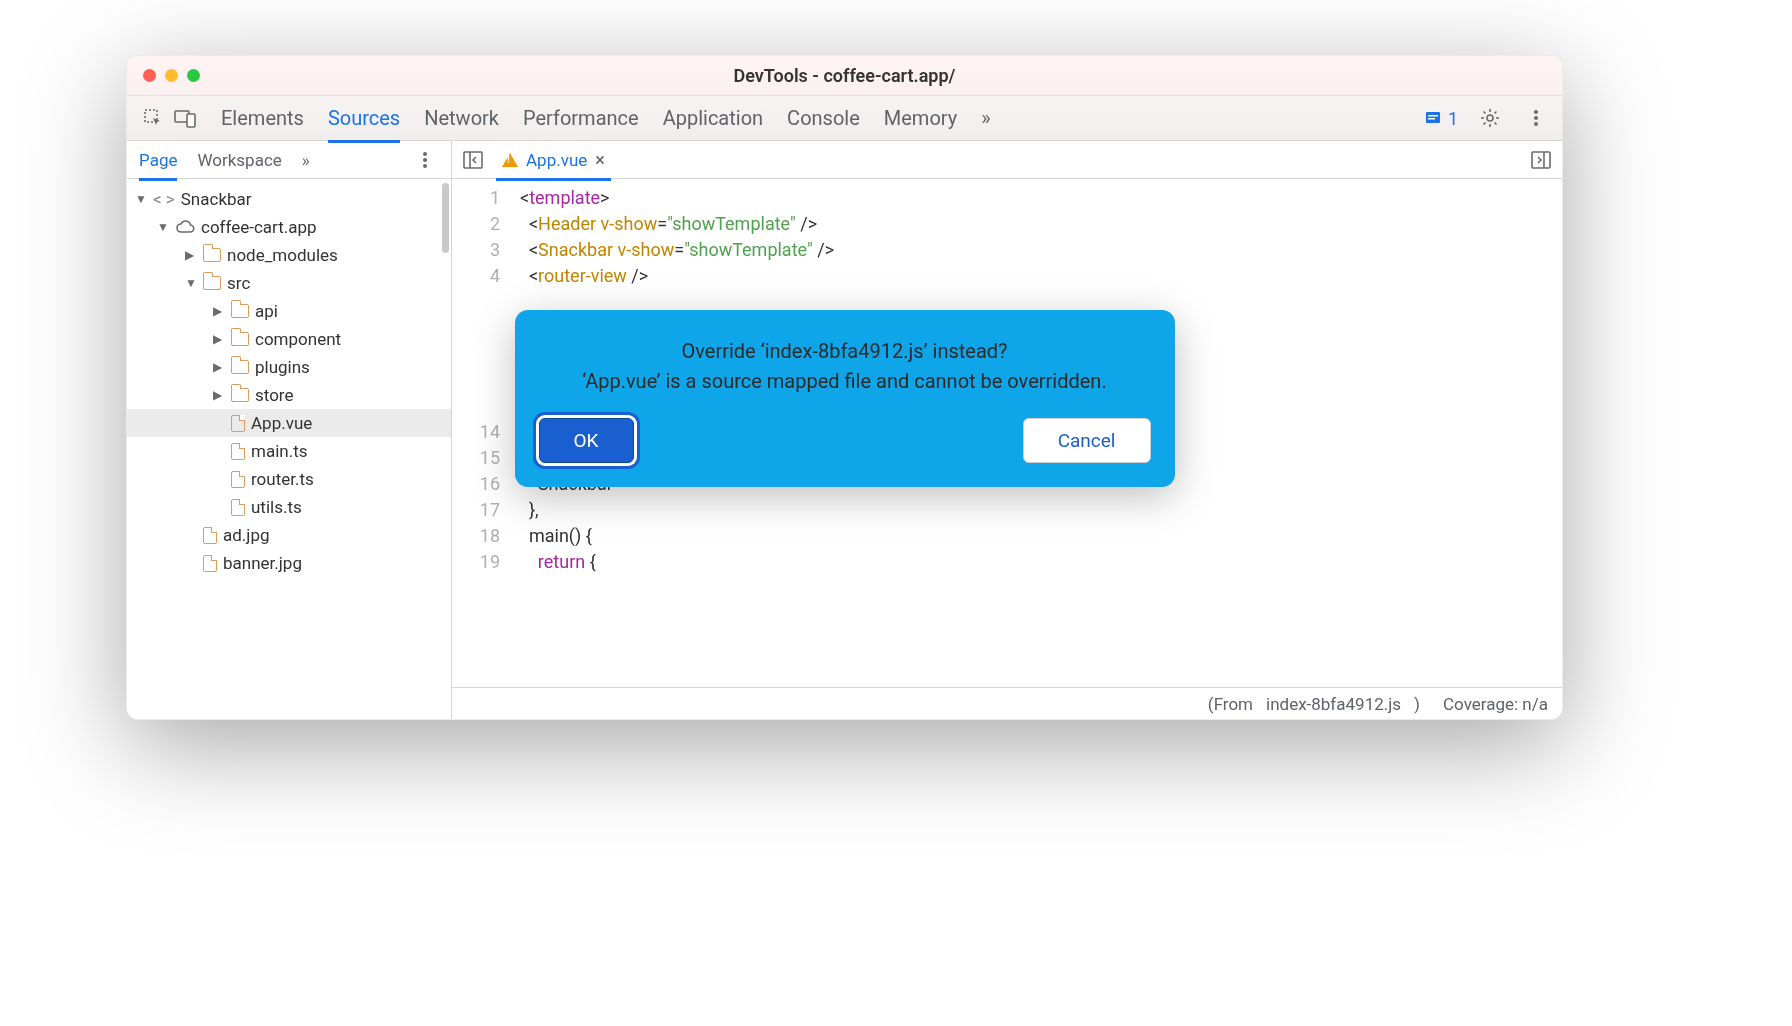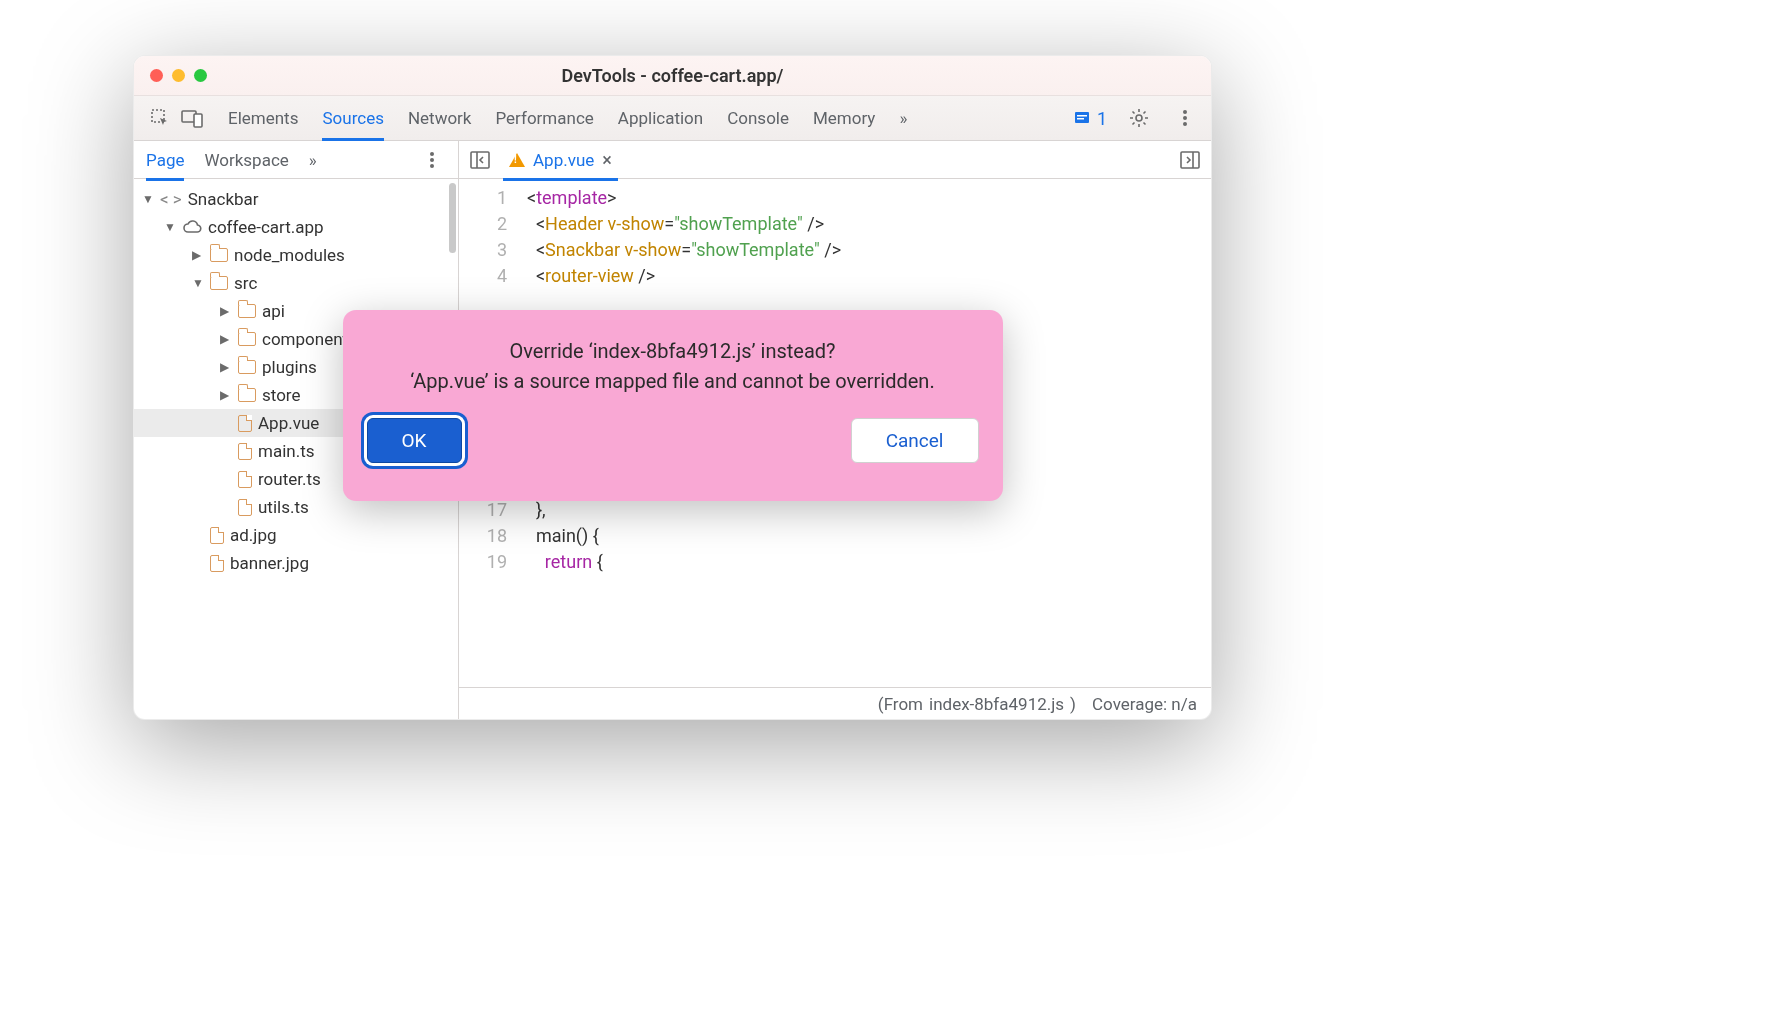--- a/index.html
+++ b/index.html
@@ -1,28 +1,28 @@
 <!DOCTYPE html>
 <html><head>
 <meta charset="utf-8">
 <style>
 *{box-sizing:border-box;margin:0;padding:0;font-family:-apple-system,BlinkMacSystemFont,"Segoe UI",Roboto,sans-serif}
 body{background:#fff;width:1792px;height:1026px;position:relative;overflow:hidden}
-.shadow-wrap{position:absolute;left:133px;top:55px;width:1079px;height:665px;filter:drop-shadow(0 25px 50px rgba(0,0,0,.35))}
+.shadow-wrap{position:absolute;left:126px;top:55px;width:1437px;height:665px;filter:drop-shadow(0 25px 50px rgba(0,0,0,.35))}
 .window{width:100%;height:100%;background:#fff;border-radius:12px;overflow:hidden;display:flex;flex-direction:column;border:1px solid rgba(0,0,0,.08)}
 .titlebar{height:40px;background:linear-gradient(#fdf4f3,#faf0ef);display:flex;align-items:center;padding:0 16px;position:relative;border-bottom:1px solid #e8e0df}
 .traffic{display:flex;gap:9px;position:absolute;left:16px}
 .dot{width:13px;height:13px;border-radius:50%}
 .dot.red{background:#ff5f57}
 .dot.yellow{background:#febc2e}
 .dot.green{background:#28c840}
 .title{margin:0 auto;font-weight:600;font-size:18px;color:#333}
 .toolbar{height:45px;background:linear-gradient(#f6f3f2,#f1edec);display:flex;align-items:center;padding:0 12px;gap:4px;border-bottom:1px solid #d8d4d3;color:#6b6b6b}
 .tb-icon{width:28px;height:28px;display:flex;align-items:center;justify-content:center;color:#6b6b6b;cursor:pointer}
-.tabs{display:flex;gap:24px;margin-left:18px;font-size:17px;align-items:center;flex:1}
+.tabs{display:flex;gap:24px;margin-left:18px;font-size:20px;align-items:center;flex:1}
 .tab{color:#5f6368;cursor:pointer;padding:10px 0}
 .tab.active{color:#1a73e8;border-bottom:3px solid #1a73e8;margin-bottom:-3px}
 .tb-right{display:flex;align-items:center;gap:18px;margin-left:auto;font-size:18px}
 .issues{display:flex;align-items:center;gap:6px;color:#1a73e8}
 .content{flex:1;display:flex;min-height:0}
 .left{width:325px;border-right:1px solid #d8d4d3;display:flex;flex-direction:column;min-height:0}
 .subtabs{height:38px;display:flex;align-items:center;padding:0 12px;gap:20px;border-bottom:1px solid #d8d4d3;font-size:17px}
 .subtab{color:#5f6368;cursor:pointer;padding:8px 0}
 .subtab.active{color:#1a73e8;border-bottom:3px solid #1a73e8;margin-bottom:-3px}
 .subtabs .spacer{flex:1}
@@ -47,24 +47,24 @@
 .warn-icon{width:0;height:0;border-left:8px solid transparent;border-right:8px solid transparent;border-bottom:14px solid #f29900;position:relative}
 .warn-icon::after{content:"!";position:absolute;left:-3px;top:1px;font-size:10px;color:#fff;font-weight:700}
 .close-x{color:#5f6368;cursor:pointer;font-size:18px}
 .editor{flex:1;display:flex;font-family:ui-monospace,SFMono-Regular,Menlo,monospace;font-size:18px;line-height:26px;overflow:hidden;color:#333;position:relative}
 .gutter{width:60px;text-align:right;color:#b0b0b0;padding:6px 12px 0 0;user-select:none}
 .code{flex:1;padding:6px 0 0 8px;white-space:pre}
 .kw{color:#a626a4}
 .tag{color:#c18401}
 .attr{color:#c18401}
 .str{color:#50a14f}
-.statusbar{height:32px;border-top:1px solid #d8d4d3;display:flex;align-items:center;justify-content:flex-end;padding:0 14px;font-size:17px;color:#5f6368;gap:6px}
+.statusbar{height:32px;border-top:1px solid #d8d4d3;display:flex;align-items:center;justify-content:flex-end;padding:0 14px;font-size:17px;color:#5f6368;gap:13px}
 .statusbar .link{cursor:pointer}
 .dialog-backdrop{position:absolute;left:0;top:0;right:0;bottom:0;display:flex;align-items:flex-start;justify-content:center;pointer-events:none}
-.dialog{margin-top:255px;width:660px;background:#f9a8d4;border-radius:13px;box-shadow:0 10px 40px rgba(0,0,0,.25);padding:26px 24px 38px;text-align:center;pointer-events:auto}
+.dialog{margin-top:255px;width:660px;background:#0ea5e9;border-radius:13px;box-shadow:0 10px 40px rgba(0,0,0,.25);padding:26px 24px 24px;text-align:center;pointer-events:auto}
 .dialog p{font-size:20px;color:#2b2b2b;line-height:30px}
 .dlg-buttons{display:flex;justify-content:space-between;gap:16px;margin-top:22px}
 .btn{font-size:19px;padding:10px 34px;border-radius:6px;border:1px solid #d0d0d0;background:#fff;color:#1a5fd0;cursor:pointer}
 .btn.primary{background:#1a5fd0;color:#fff;border:1px solid #0d47a1;box-shadow:0 0 0 3px #fff,0 0 0 6px #1a5fd0}
 svg{display:block}
 .gray{color:#888}
 </style>
 </head>
 <body>
 

